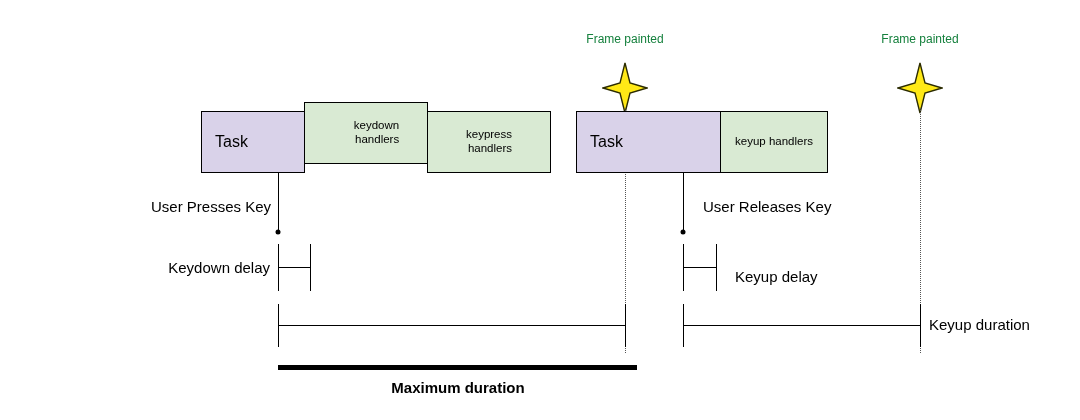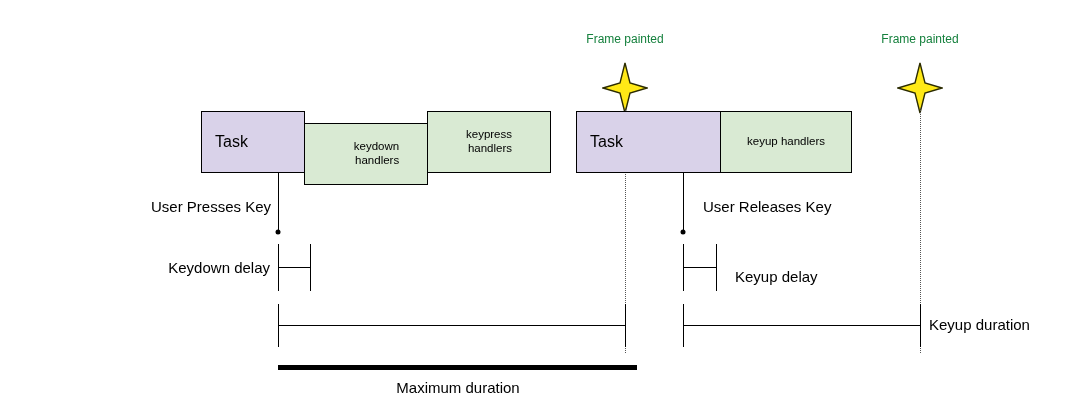--- a/index.html
+++ b/index.html
@@ -99,21 +99,21 @@
 
   
   .maxbar {
     position: absolute;
     height: 5px;
     background: #000000;
   }
   .maxbar-label {
     position: absolute;
     font-size: 15px;
-    font-weight: normal;
+    font-weight: bold;
     color: #000000;
     white-space: nowrap;
     transform: translateX(-50%);
   }
 </style>
 </head>
 <body>
 
 <div id="canvas">
 
@@ -131,33 +131,33 @@
       <polygon points="23,1 28,21 45,26 28,31 23,51 18,31 1,26 18,21" fill="#ffe916" stroke="#2b2b00" stroke-width="1.4"></polygon>
     </svg>
   </div>
 
   <div class="dotline" style="left:625px; top:108px; height:245px;"></div>
   <div class="dotline" style="left:920px; top:108px; height:245px;"></div>
 
   <div class="block task" style="left:201px; top:111px; width:104px; height:62px; background:#d9d2e9;">
     <span class="lbl">Task</span>
   </div>
-  <div class="block handler" style="left:304px; top:123px; width:124px; height:62px; background:#d9ead3;padding-left:21px;">
+  <div class="block handler" style="left:304px; top:102px; width:124px; height:62px; background:#d9ead3;padding-left:21px;">
     <span class="lbl">keydown
 handlers</span>
   </div>
   <div class="block handler" style="left:427px; top:111px; width:124px; height:62px; background:#d9ead3;">
     <span class="lbl">keypress
 handlers</span>
   </div>
 
   <div class="block task" style="left:576px; top:111px; width:145px; height:62px; background:#d9d2e9;">
     <span class="lbl">Task</span>
   </div>
-  <div class="block handler" style="left:720px; top:111px; width:132px; height:62px; background:#d9ead3;">
+  <div class="block handler" style="left:720px; top:111px; width:108px; height:62px; background:#d9ead3;">
     <span class="lbl">keyup handlers</span>
   </div>
 
   <div class="vline" style="left:278px; top:173px; height:59px;"></div>
   <div class="dot" style="left:278px; top:232px;"></div>
   <div class="row-label right-anchor" style="left:271px; top:198px;">User Presses Key</div>
 
   <div class="vline" style="left:683px; top:173px; height:59px;"></div>
   <div class="dot" style="left:683px; top:232px;"></div>
   <div class="row-label" style="left:703px; top:198px;">User Releases Key</div>

